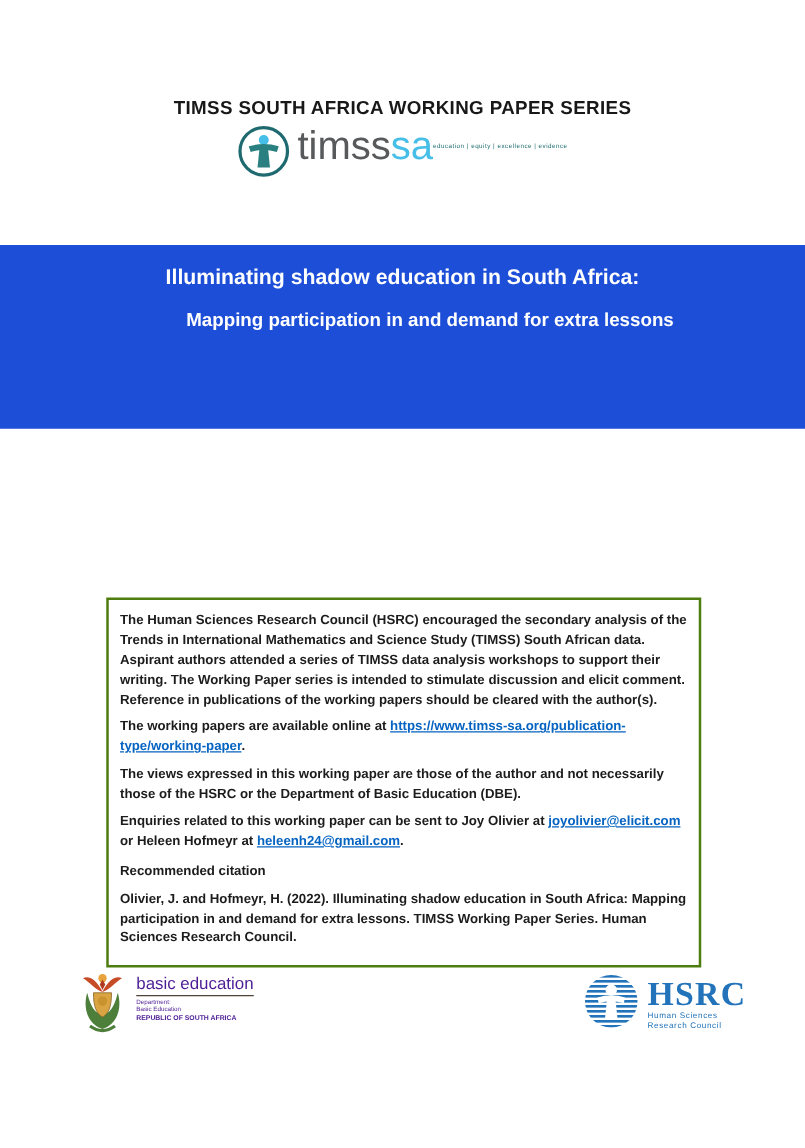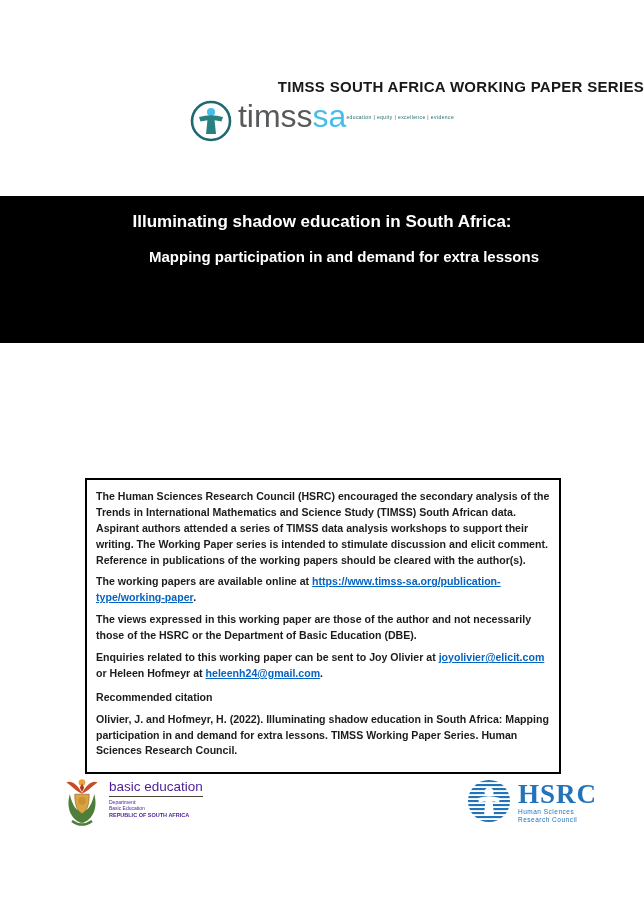--- a/index.html
+++ b/index.html
@@ -2,44 +2,44 @@
 <html><head>
 <meta charset="utf-8">
 <style>
   html,body{margin:0;padding:0;}
   body{
     width:644px;height:918px;background:#ffffff;position:relative;overflow:hidden;
     font-family:"Liberation Sans",sans-serif;color:#1a1a1a;
   }
   
   .series-title{
-    position:absolute;top:78px;left:0;width:100%;text-align:right;
+    position:absolute;top:78px;left:0;width:100%;text-align:center;
     font-size:15px;font-weight:700;letter-spacing:.3px;color:#181818;
   }
   .logo-row{
     position:absolute;top:100px;left:0;width:100%;
     display:flex;justify-content:center;align-items:flex-start;gap:6px;
   }
   .logo-icon svg{display:block;}
   .logo-text{display:flex;flex-direction:row;align-items:center;}
   .wordmark{font-size:32px;line-height:32px;font-weight:400;color:#58595B;}
   .wordmark .sa{color:#45BEE8;}
   .tagline{font-size:5px;letter-spacing:.4px;color:#1d6a6a;margin-top:1px;white-space:nowrap;}
   
   .banner{
     position:absolute;top:196px;left:0;width:644px;height:147px;
-    background:#000000;text-align:center;color:#ffffff;
+    background:#1d4ed8;text-align:center;color:#ffffff;
   }
   .banner-title{padding-top:16px;font-size:17px;font-weight:700;}
   .banner-subtitle{margin-top:16px;font-size:15px;font-weight:700;padding-left:44px;}
   .banner-authors{margin-top:43px;font-size:15px;font-weight:700;}
   
   .info-box{
     position:absolute;left:85px;top:478px;width:476px;box-sizing:border-box;
-    border:2px solid #000000;padding:3px 9px 7px;
+    border:2px solid #4d7c0f;padding:3px 9px 7px;
     font-size:10.6px;font-weight:600;color:#1c1c1c;
   }
   .box-para{margin:6px 0;line-height:1.5;white-space:pre-wrap;}
   .box-heading{margin:8px 0 0;font-weight:700;line-height:1.5;}
   .doc-link{color:#0563C1;text-decoration:underline;cursor:pointer;}
   
   .footer-dbe{position:absolute;left:62px;top:776px;display:flex;align-items:flex-start;gap:7px;}
   .dbe-text{padding-top:4px;color:#4c1d95;}
   .dbe-wordmark{font-size:13.5px;line-height:14px;border-bottom:1.5px solid #4f4337;padding-bottom:2px;}
   .dbe-dept1,.dbe-dept2{font-size:5px;line-height:6px;}

